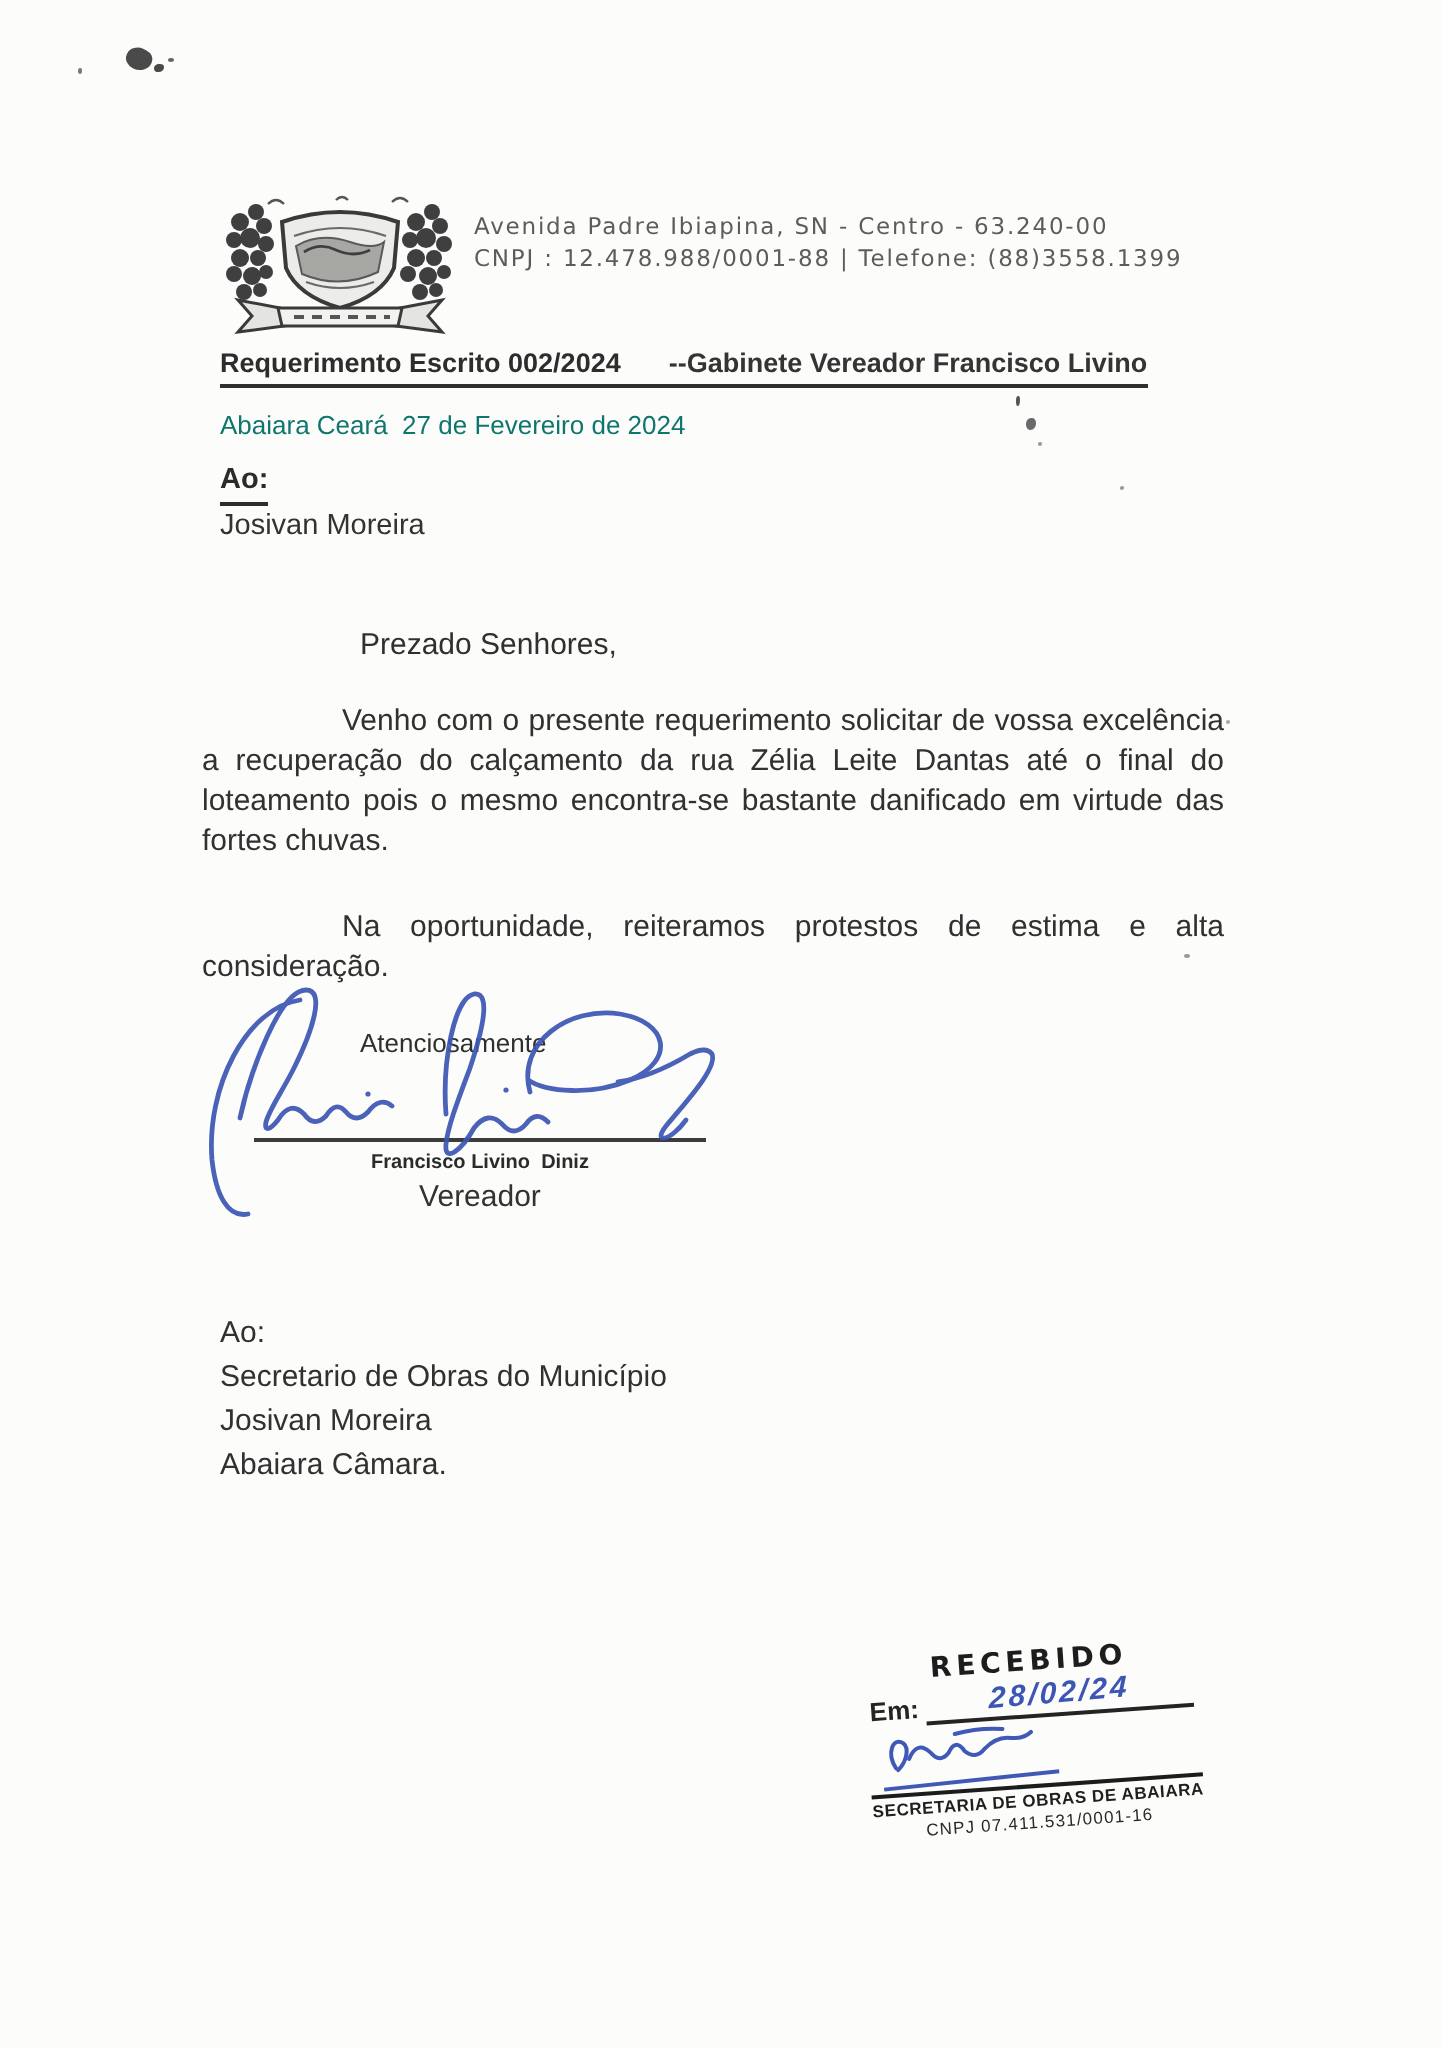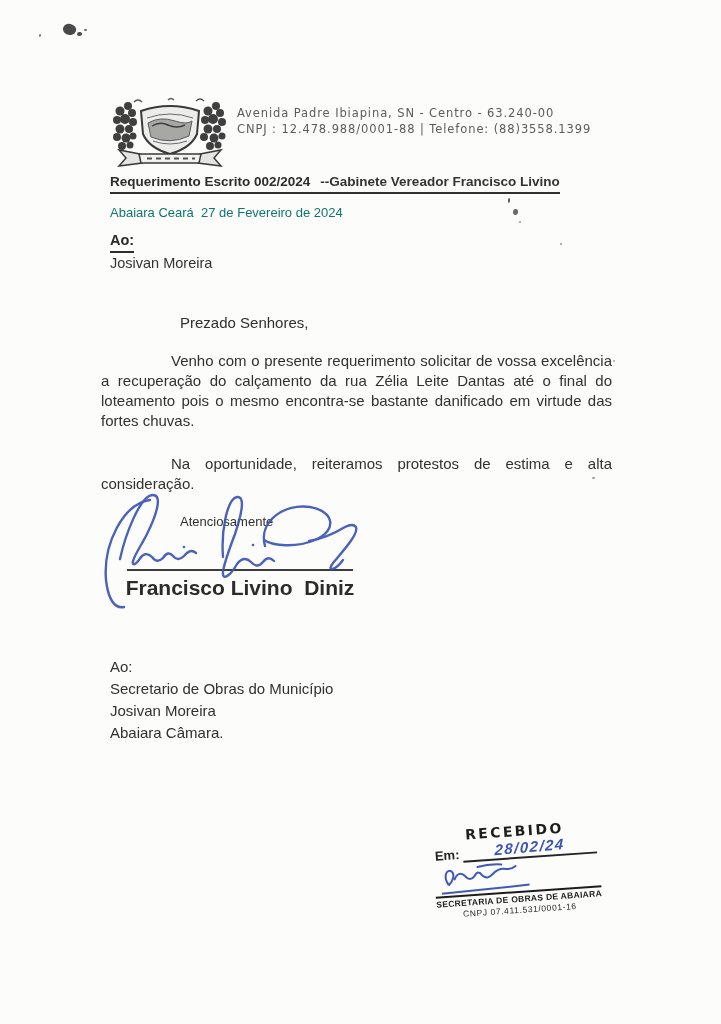--- a/index.html
+++ b/index.html
@@ -21,41 +21,41 @@
   .org-sub {
     font-family:"DejaVu Sans", sans-serif; font-size:11.5px; letter-spacing:0.9px;
     color:#5c5c5c; margin-top:2px; white-space:nowrap;
   }
   
   .doc-title {
     position:absolute; left:110px; top:174px; white-space:nowrap;
     font-size:13.5px; font-weight:bold; color:#2d2d2d;
     border-bottom:2px solid #2f2f2f; padding-bottom:3px;
   }
-  .doc-title .suffix { margin-left:10px; font-weight:bold; color:#343434; }
+  .doc-title .suffix { margin-left:24px; font-weight:bold; color:#343434; }
   .date-line { position:absolute; left:110px; top:205px; font-size:13px; color:#0f766e; }
   .pre { white-space:pre-wrap; }
   
   .recipient { position:absolute; left:110px; top:231px; font-size:14.5px; line-height:19.5px; }
   .u-bold { font-weight:bold; color:#2b2b2b; display:inline-block; border-bottom:2px solid #2e2e2e; padding-bottom:0px; }
   .recipient .person { color:#333; margin-top:1px; }
   
   .salutation { position:absolute; left:110px; top:314px; font-size:15px; text-indent:70px; color:#303030; }
   .para {
     position:absolute; left:101px; width:511px; font-size:15px; line-height:20px;
     text-align:justify; text-indent:70px; color:#313131;
   }
   .para1 { top:351px; }
   .para2 { top:454px; }
   
   .closing-word { position:absolute; left:180px; top:514px; font-size:13px; color:#2f2f2f; }
   .sig-svg { position:absolute; left:95px; top:486px; width:285px; height:142px; z-index:3; }
   .sig-line { position:absolute; left:127px; top:569px; width:226px; height:2px; background:#3c3c3c; }
   .signer { position:absolute; left:115px; top:576px; width:250px; text-align:center; }
-  .signer-name { font-size:21px; font-weight:bold; color:#2b2b2b; }
+  .signer-name { font-size:10px; font-weight:bold; color:#2b2b2b; }
   .signer-role { font-size:15px; color:#333; margin-top:3px; }
   
   .footer-recipient { position:absolute; left:110px; top:656px; font-size:15px; line-height:22px; color:#313131; }
   
   .stamp {
     position:absolute; left:428px; top:823px; width:178px;
     transform:rotate(-4deg); transform-origin:center;
     display:flex; flex-direction:column; align-items:center; z-index:2;
   }
   .stamp-received {
@@ -167,20 +167,21 @@
       <path d="M170,60 C163,35 190,17 215,21 C239,25 243,44 220,54 C201,62 178,60 169,54"></path>
       <path d="M214,55 C228,53 240,47 250,41 q8,-4 11,0 C264,48 247,66 238,77 C231,86 240,85 248,74"></path>
       <circle cx="89" cy="61" r="1.3" fill="#3d56b4" stroke="none"></circle>
       <circle cx="158" cy="59" r="1.3" fill="#3d56b4" stroke="none"></circle>
     </g>
   </svg>
 
   <div class="sig-line"></div>
   <div class="signer">
     <div class="signer-name pre">Francisco Livino  Diniz</div>
+    <div class="signer-role">Vereador</div>
   </div>
 
   <div class="footer-recipient">
     <div>Ao:</div>
     <div>Secretario de Obras do Município</div>
     <div>Josivan Moreira</div>
     <div>Abaiara Câmara.</div>
   </div>
 
   <div class="stamp">

